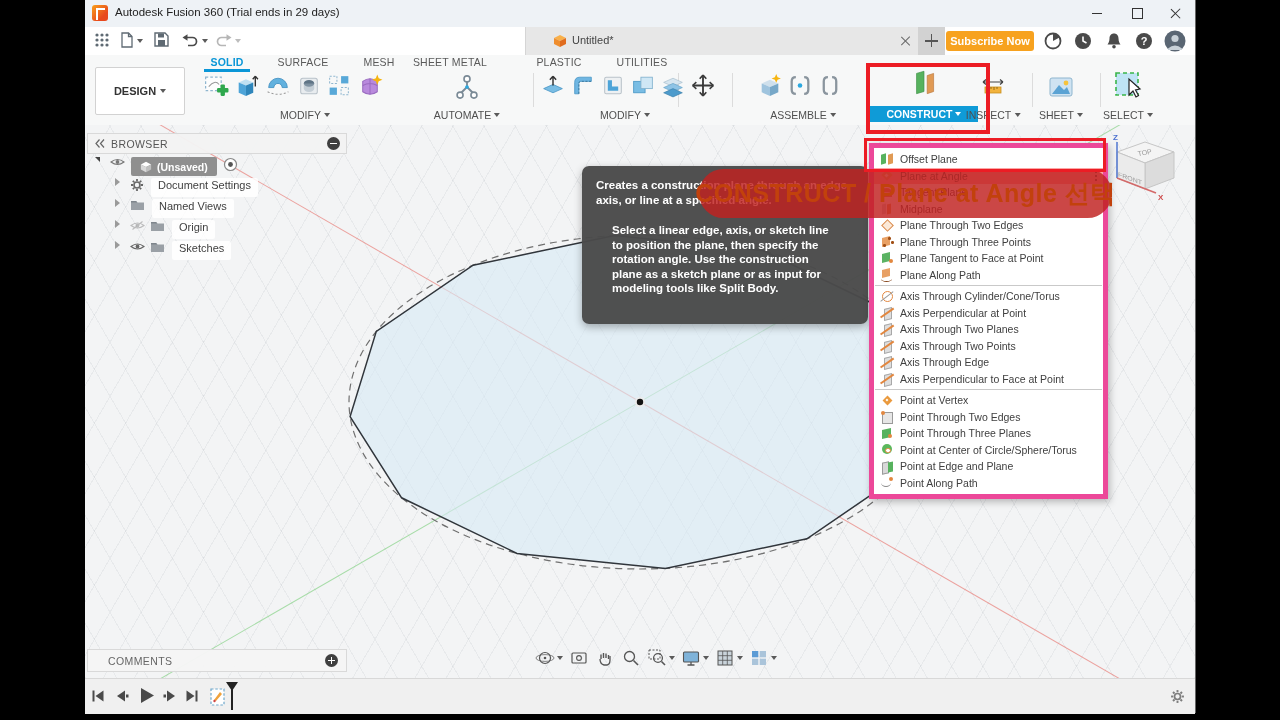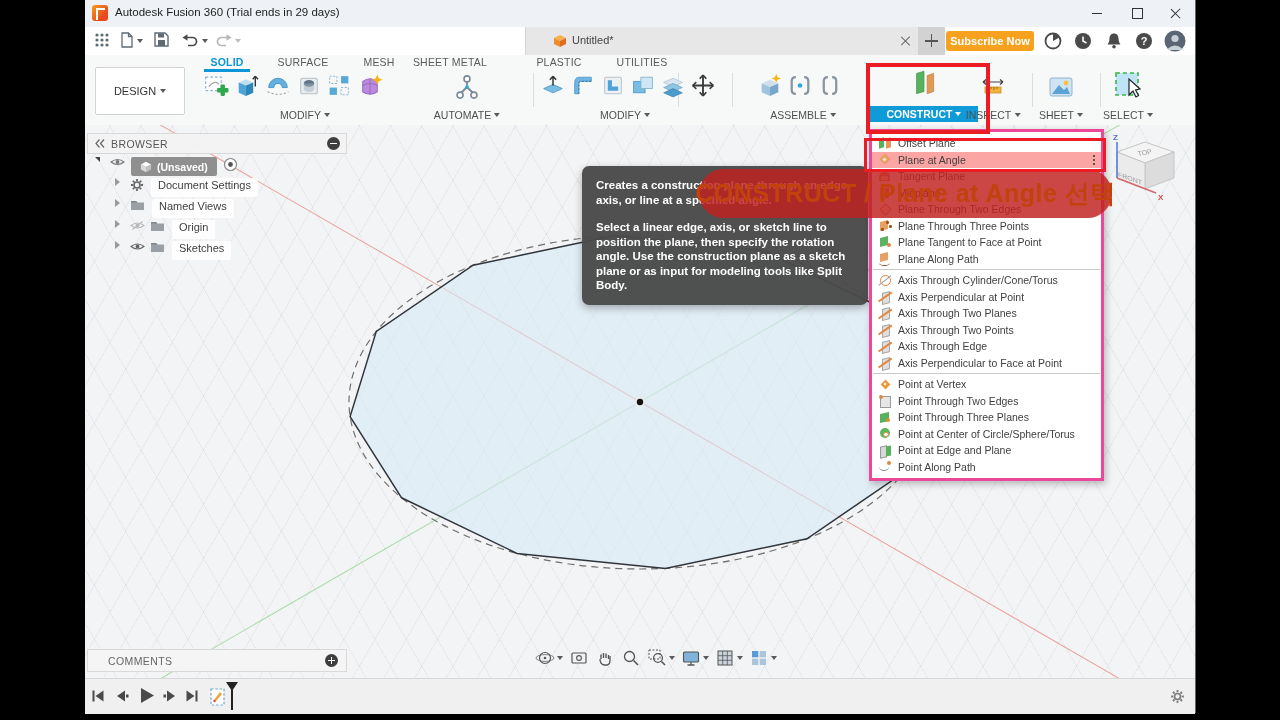--- a/index.html
+++ b/index.html
@@ -33,21 +33,21 @@
   #new-tab::after{content:"";position:absolute;left:12.6px;top:7px;width:1.8px;height:13px;background:#555}
   #subscribe{position:absolute;left:861px;top:4px;width:88px;height:20px;background:#f7a21f;border-radius:3px;
     color:#fff;font-size:11px;font-weight:bold;display:flex;align-items:center;justify-content:center;}
   .circ-ico{position:absolute;top:4px;width:20px;height:20px}
   
   #ribbon{position:absolute;left:0;top:55px;width:1110px;height:70px;background:#f7f8f8;border-bottom:1px solid #e2e2e2;}
   .rtab{position:absolute;top:1px;transform:translateX(-50%);font-size:10.5px;color:#5a5a5a;letter-spacing:.2px;white-space:nowrap}
   .rtab.active{color:#0a96d7;font-weight:bold}
   #solid-underline{position:absolute;top:14px;height:3px;background:#0a96d7;transform:translateX(-50%)}
   #design-btn{position:absolute;left:10px;top:12px;width:88px;height:46px;background:#fff;border:1px solid #d2d2d2;border-radius:2px;
-    display:flex;align-items:center;justify-content:center;font-size:11px;font-weight:normal;color:#333;gap:4px}
+    display:flex;align-items:center;justify-content:center;font-size:11px;font-weight:bold;color:#333;gap:4px}
   .grp{position:absolute;bottom:4px;transform:translateX(-50%);font-size:10.5px;color:#4f4f4f;display:flex;align-items:center;gap:3px;white-space:nowrap}
   .ric{position:absolute;top:17px;transform:translateX(-50%)}
   .rsep{position:absolute;top:18px;width:1px;height:34px;background:#dcdcdc}
   #construct-chip{position:absolute;left:785px;bottom:3px;width:108px;height:16px;background:#0f9bd7;color:#fff;
     font-size:10.5px;font-weight:bold;display:flex;align-items:center;justify-content:center;gap:3px}
   #construct-chip .caret{border-top-color:#fff}
   #redbox1{position:absolute;left:781px;top:8px;width:116px;height:63px;border:4px solid #ec1c24;z-index:70}
   
   #canvas{position:absolute;left:0;top:125px;width:1110px;height:553px;background:#f3f4f5;overflow:hidden;}
   #grid{position:absolute;left:0;top:0;width:100%;height:100%;
@@ -63,23 +63,23 @@
   .dark-dot::before{content:"";position:absolute;left:3px;top:5.8px;width:7px;height:1.5px;background:#fff}
   .dark-dot.plus::after{content:"";position:absolute;left:5.8px;top:3px;width:1.5px;height:7px;background:#fff}
   .trow{position:absolute;height:19px;display:flex;font-size:11px;color:#3f3f3f}
   .tri-open{width:0;height:0;border-left:5px solid transparent;border-top:5px solid #444;transform:rotate(0deg)}
   .tri-closed{width:0;height:0;border-top:4px solid transparent;border-bottom:4px solid transparent;border-left:5px solid #9a9a9a;background:transparent}
   .chip{background:rgba(255,255,255,.85);padding:1px 7px;border-radius:2px}
   #unsaved-chip{background:#8f8f8f;color:#fff;font-weight:bold;display:flex;align-items:center;gap:5px;padding:2px 9px;border-radius:2px}
   
   #tooltip{position:absolute;left:497px;top:41px;width:258px;background:rgba(74,74,74,.97);border-radius:7px;
     padding:12px 14px;color:#fff;font-size:11.5px;font-weight:bold;line-height:14.5px;z-index:40;box-shadow:0 3px 8px rgba(0,0,0,.3)}
-  #tooltip p{margin:0 0 13px 0}#tooltip p:last-child{margin:0}
-  
-  #menu{position:absolute;left:784px;top:4px;width:229px;background:#fff;border:3px solid #ec4899;
+  #tooltip p{margin:0 0 13px 0}#tooltip p:last-child{margin:16px}
+  
+  #menu{position:absolute;left:784px;top:18px;width:229px;background:#fff;border:5px solid #ec4899;
     box-shadow:2px 3px 7px rgba(0,0,0,.25);padding:3px 0;z-index:50}
   .menu-item{height:16.5px;display:flex;align-items:center;font-size:10.5px;color:#404040;white-space:nowrap}
   .menu-item.sel{background:#fca5a5}
   .msep{height:1px;background:#c9c9c9;margin:2px 1px}
   .kebab{margin-left:auto;margin-right:6px;width:2.5px;height:2.5px;border-radius:50%;background:#333;
     box-shadow:0 -4px 0 #333,0 4px 0 #333}
   .mi{width:14px;height:14px;position:relative;flex:0 0 14px;margin:0 6px}
   .mi::before,.mi::after{content:"";position:absolute}
   .mi-pair::before{left:1px;top:2px;width:5px;height:10px;background:#57b25e;transform:skewY(-16deg)}
   .mi-pair::after{left:7.5px;top:2px;width:5px;height:10px;background:#e09a54;transform:skewY(-16deg)}

